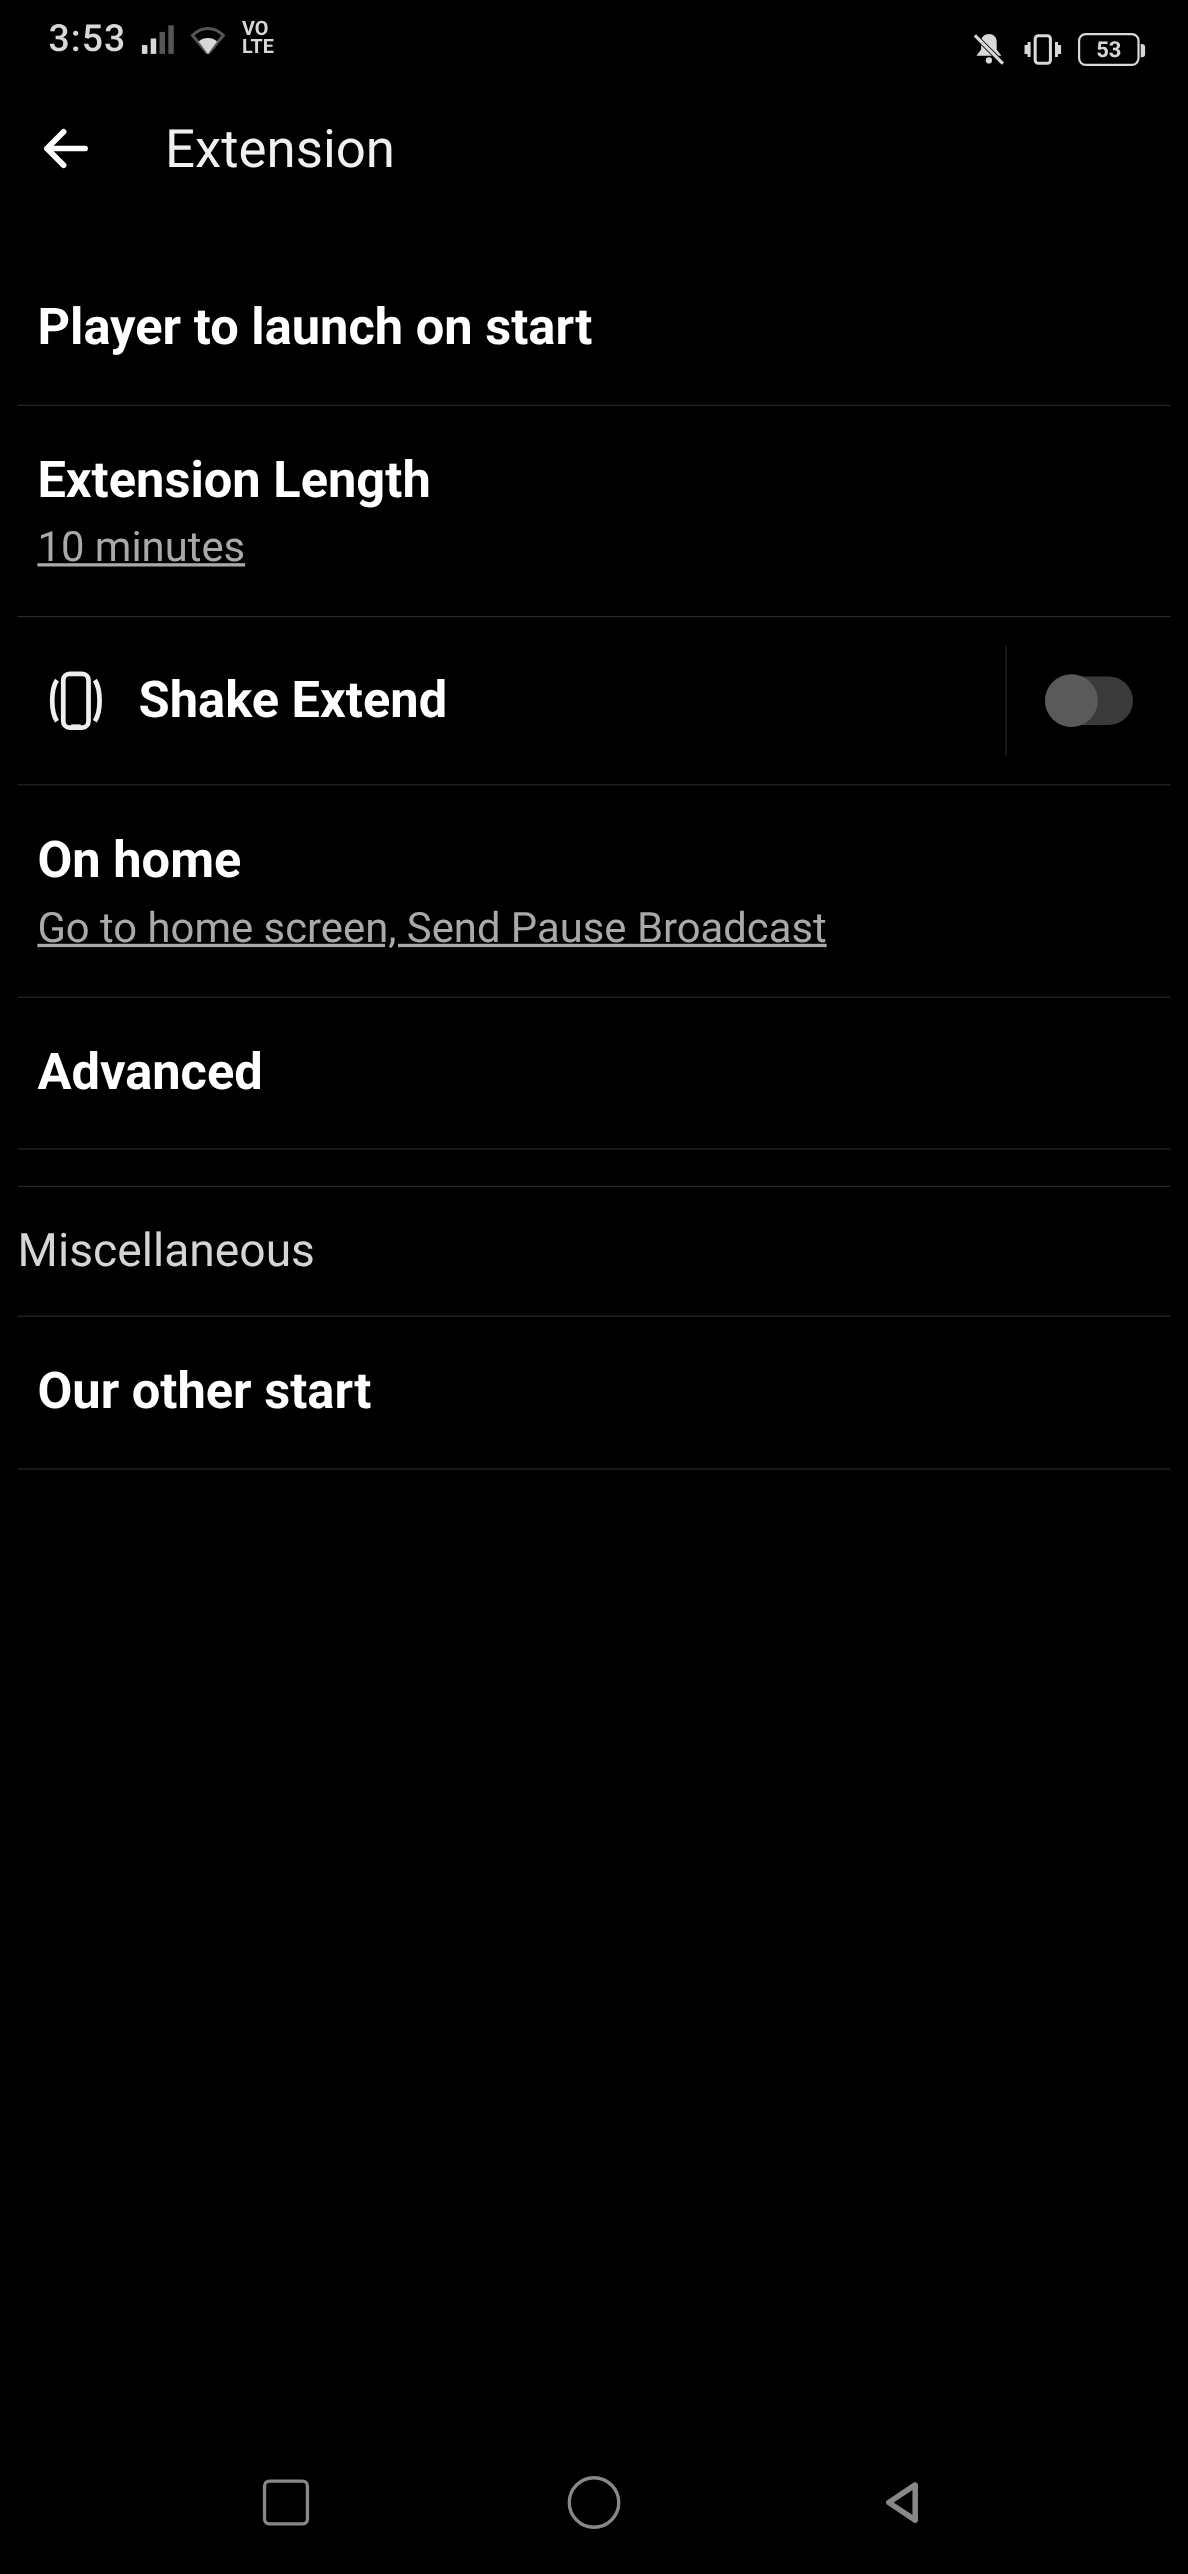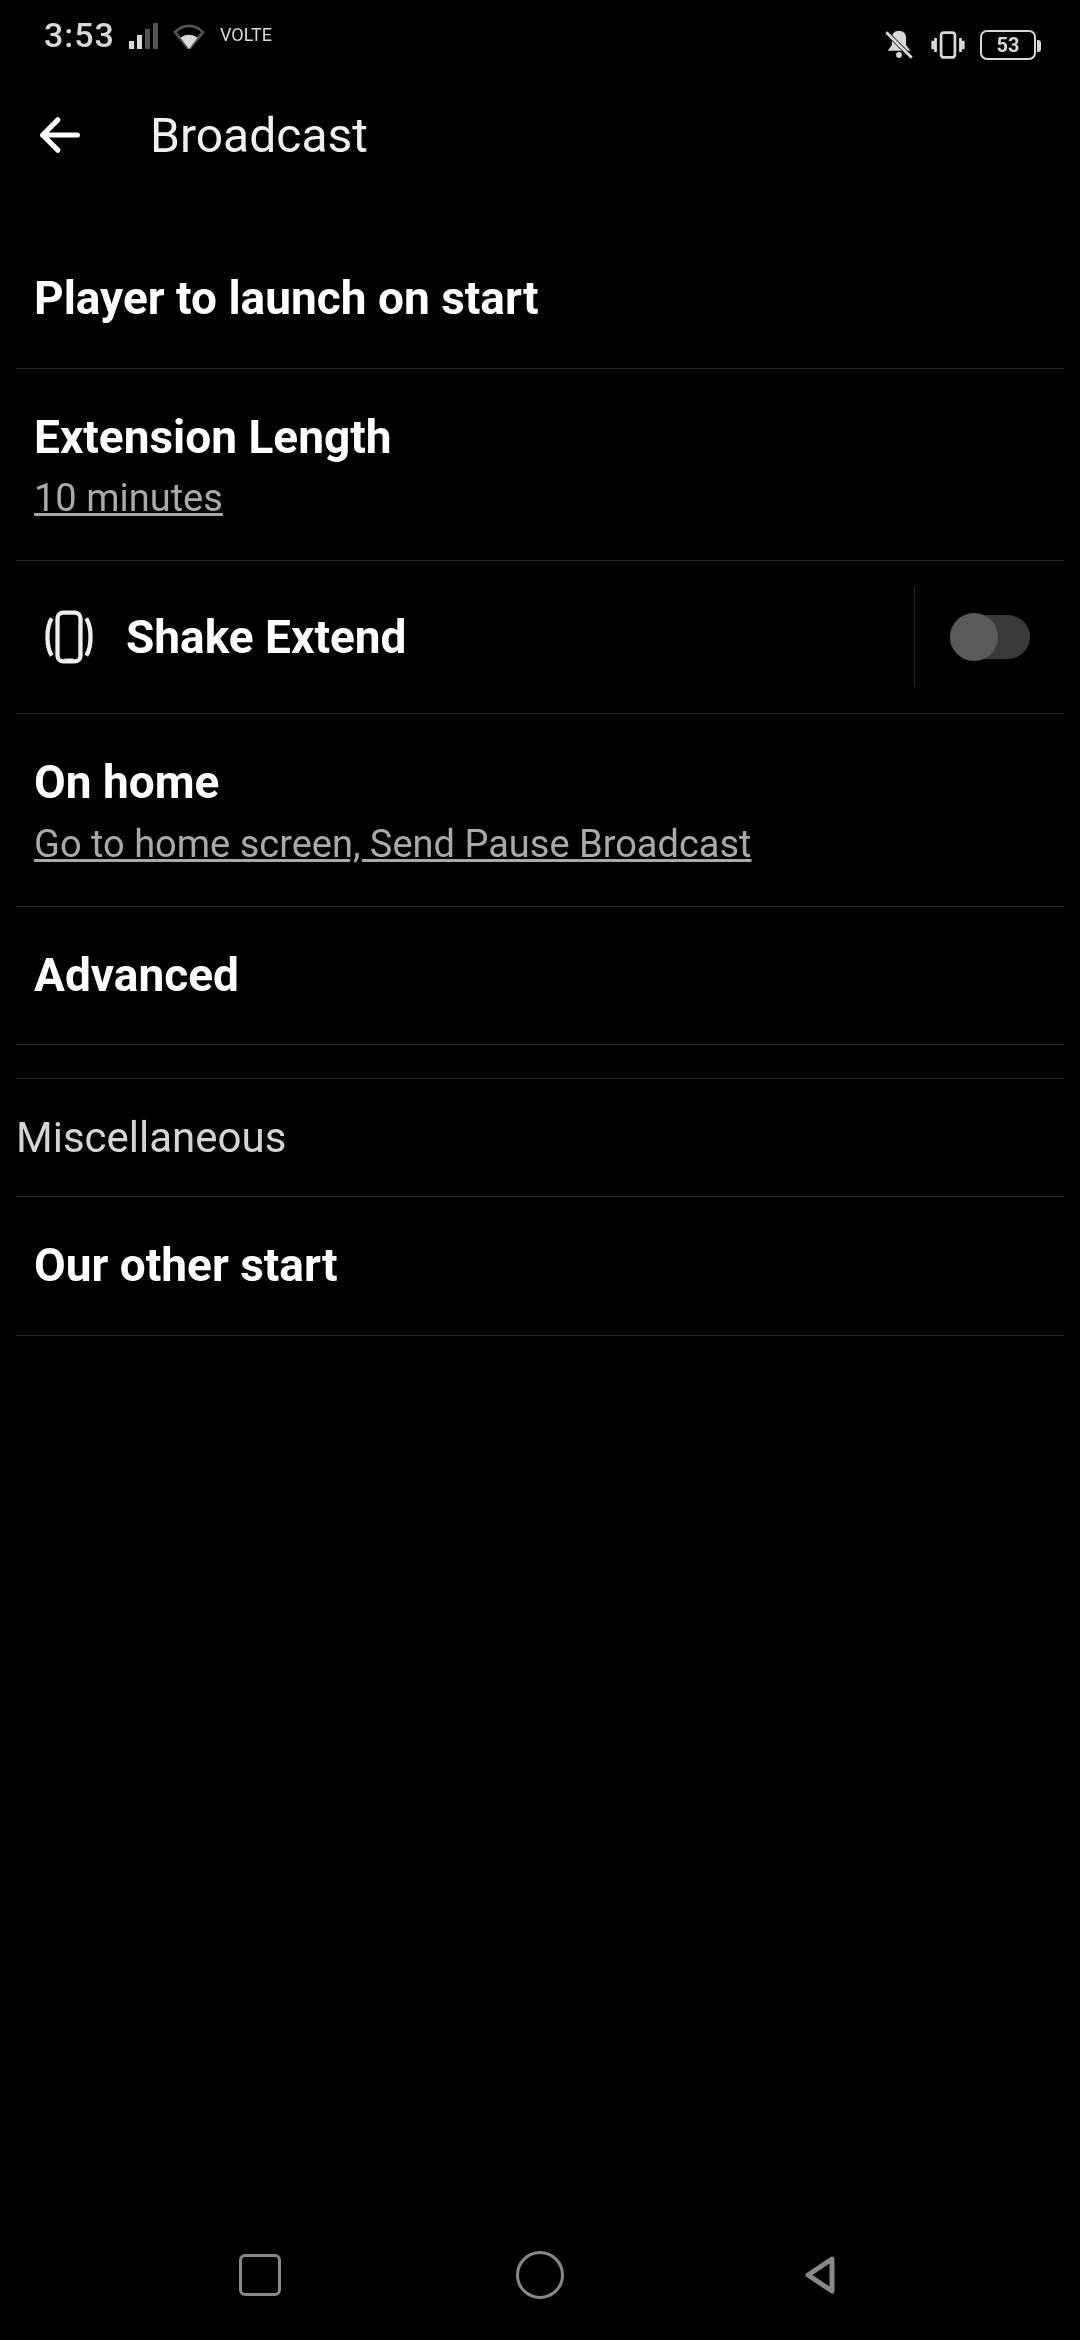--- a/index.html
+++ b/index.html
@@ -25,22 +25,22 @@
   }
   .status-left { display: flex; align-items: center; gap: 14px; }
   .status-right { display: flex; align-items: center; gap: 14px; margin-top: 19px; }
   .clock { font-weight: 500; letter-spacing: 1px; }
   .signal-bars { display: flex; align-items: flex-end; gap: 3px; height: 28px; }
   .signal-bars span { width: 5px; background: #d8d8d8; display: block; }
   .signal-bars span.dim { background: #555; }
   .b1 { height: 8px; } .b2 { height: 14px; } .b3 { height: 20px; } .b4 { height: 26px; }
   .wifi-icon svg, .mute-icon svg, .vibrate-icon svg { display:block; }
   .volte {
-    font-size: 18px; line-height: 16px; font-weight: 400; color:#d8d8d8;
-    display:flex; flex-direction:row; align-items:flex-start;
+    font-size: 18px; line-height: 16px; font-weight: 700; color:#d8d8d8;
+    display:flex; flex-direction:column; align-items:flex-start;
   }
   .battery {
     width: 56px; height: 30px; border: 2.5px solid #d8d8d8; border-radius: 7px;
     position: relative; display:flex; align-items:center; justify-content:center;
     font-size: 20px; font-weight:700; color:#d8d8d8;
   }
   .battery::after {
     content:""; position:absolute; right:-7px; top:8px; width:4px; height:12px;
     background:#d8d8d8; border-radius:0 3px 3px 0;
   }
@@ -158,21 +158,21 @@
     </span>
   </div>
 </div>
 
 <div class="header">
   <div class="back-btn">
     <svg width="52" height="52" viewBox="0 0 24 24">
       <path d="M20 12 H4 M4 12 L11 5 M4 12 L11 19" stroke="#ffffff" stroke-width="2.4" fill="none" stroke-linecap="round" stroke-linejoin="round"></path>
     </svg>
   </div>
-  <div class="header-title">Broadcast</div>
+  <div class="header-title">Extension</div>
 </div>
 
 <div class="list">
 
   <div class="row row-first">
     <div class="row-title">Player to launch on start</div>
   </div>
 
   <div class="row">
     <div class="row-title">Extension Length</div>

